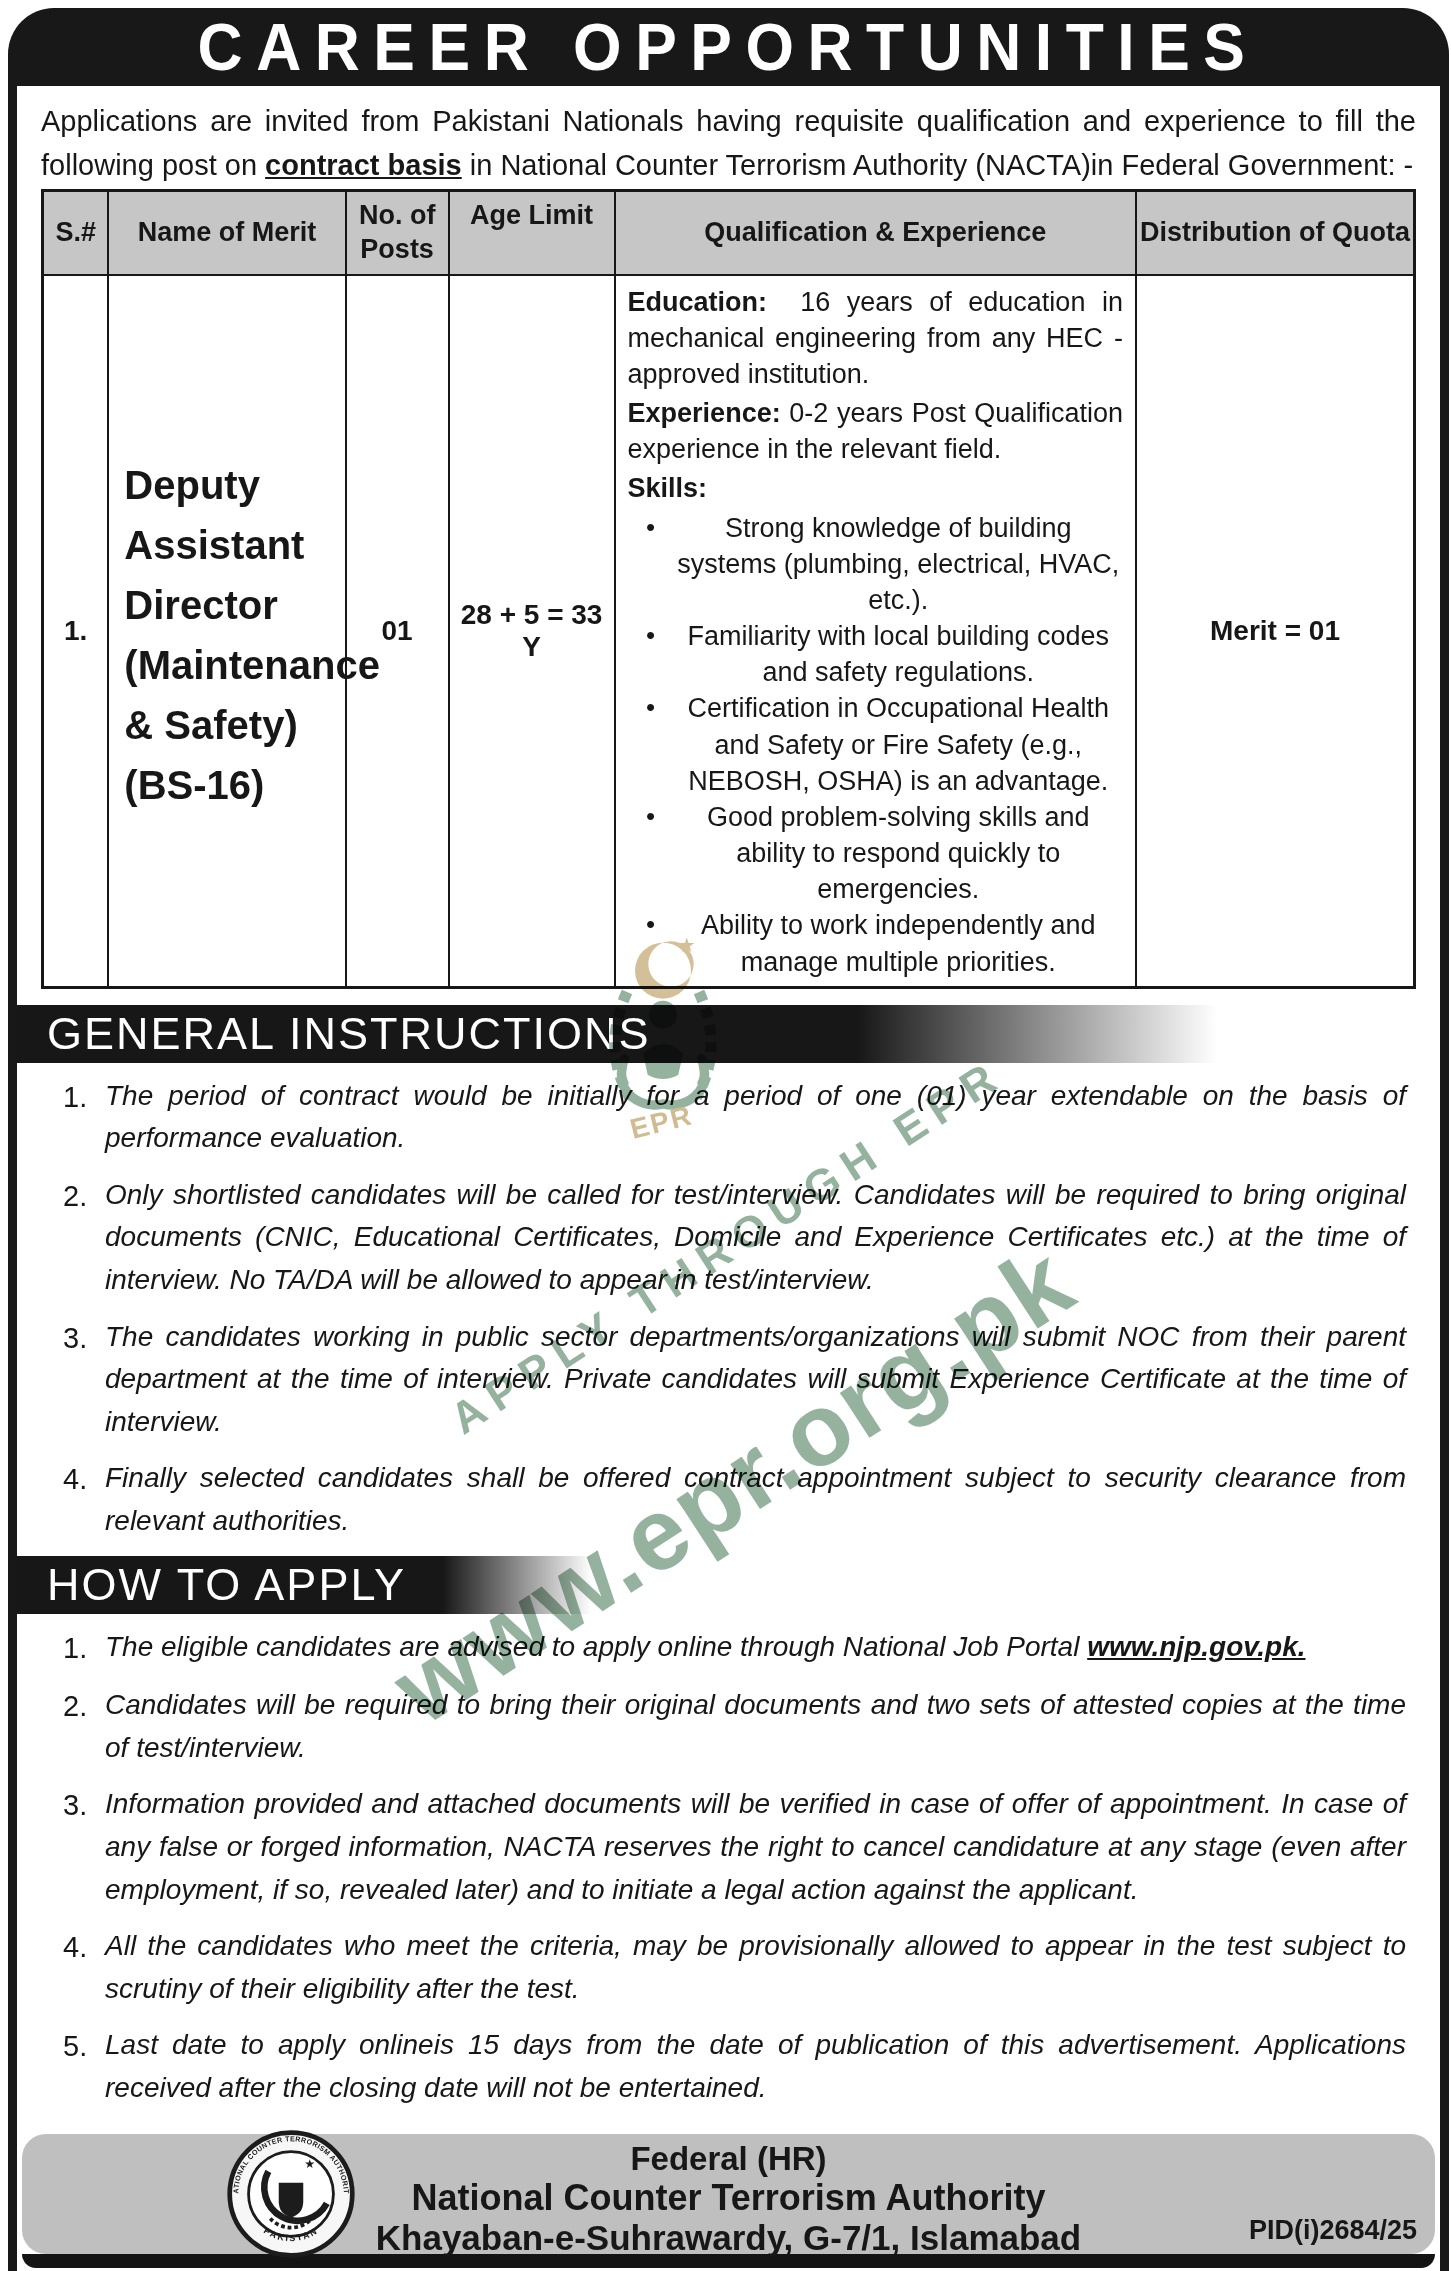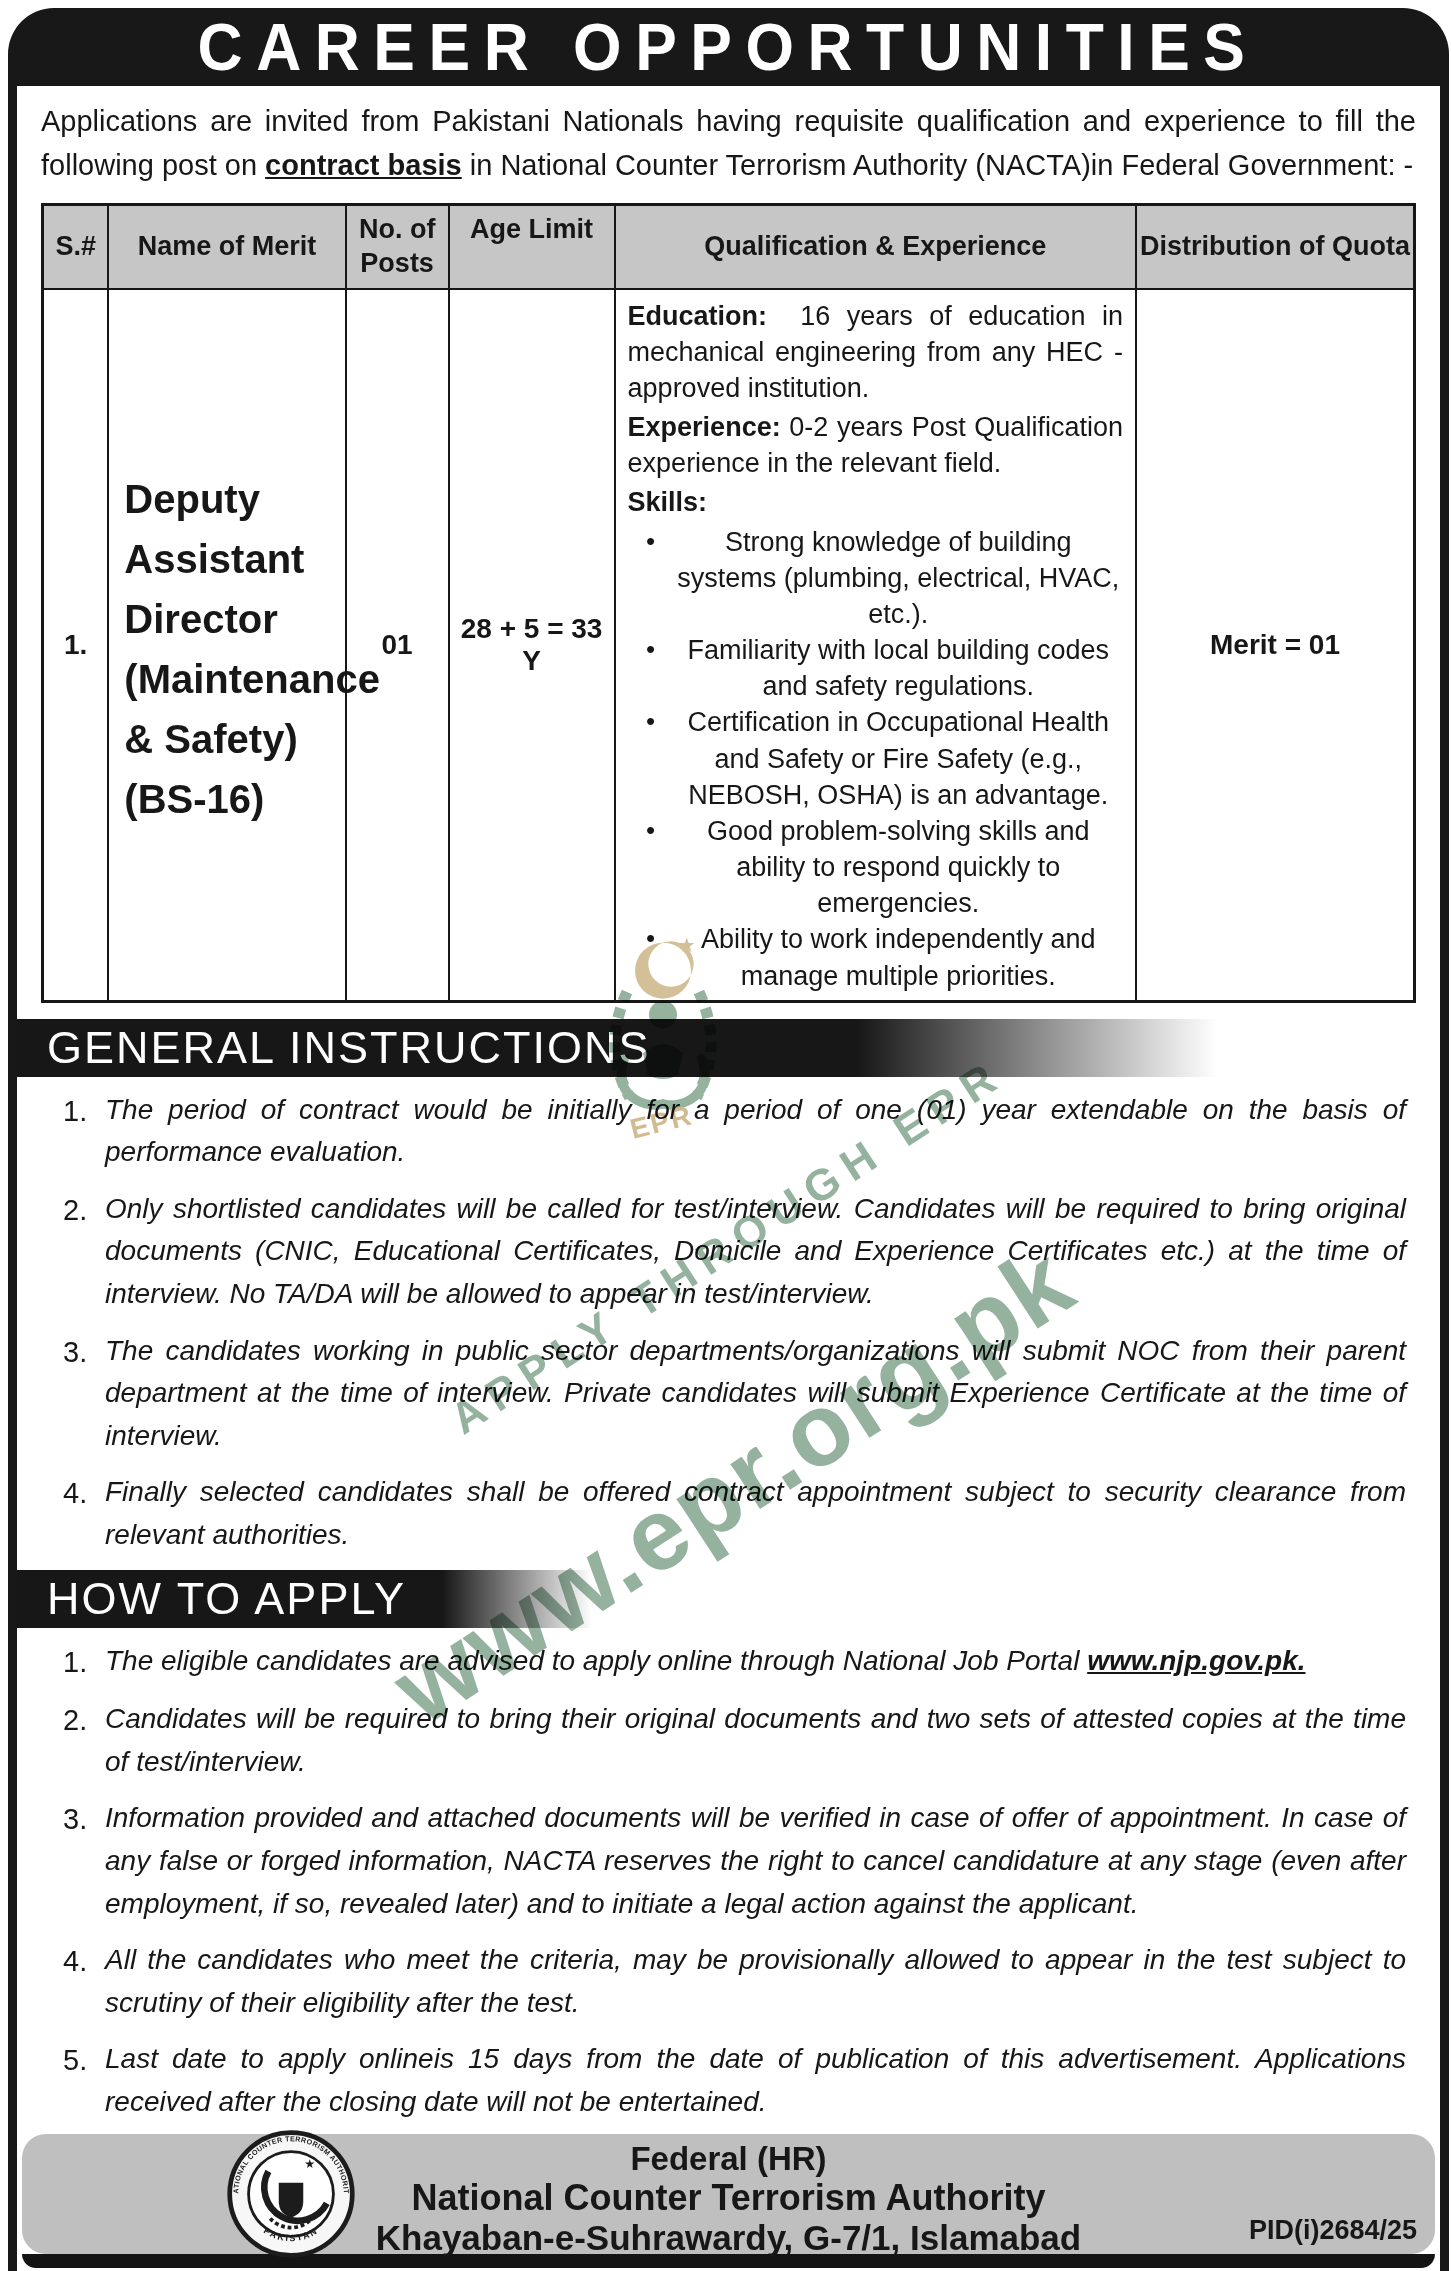--- a/index.html
+++ b/index.html
@@ -17,21 +17,21 @@
   .titlebar span{
     color:#fff;font-weight:bold;font-size:60px;letter-spacing:13px;
     transform:scale(1.04,1.1);white-space:nowrap;
   }
   
   .bodywrap{
     border-left:9px solid #181818;border-right:9px solid #181818;
     background:#fff;height:2048px;overflow:hidden;position:relative;
   }
   .inner{padding:0 24px;}
-  .intro{font-size:29px;line-height:1.5;text-align:justify;margin:14px 0 16px;}
+  .intro{font-size:29px;line-height:1.5;text-align:justify;margin:14px 0 2px;}
   .bu{font-weight:bold;text-decoration:underline;}
   
   table{border-collapse:collapse;width:100%;border:3px solid #171717;table-layout:fixed;}
   th,td{border:2px solid #171717;}
   th{background:#c6c6c6;font-size:27px;padding:7px 3px;line-height:1.25;}
   th.age{vertical-align:top;}
   col.c1{width:4.8%;} col.c2{width:17.3%;} col.c3{width:7.5%;}
   col.c4{width:12.1%;} col.c5{width:38%;} col.c6{width:20.3%;}
   td{font-size:27px;vertical-align:middle;}
   td.center{text-align:center;font-weight:bold;font-size:28px;}

